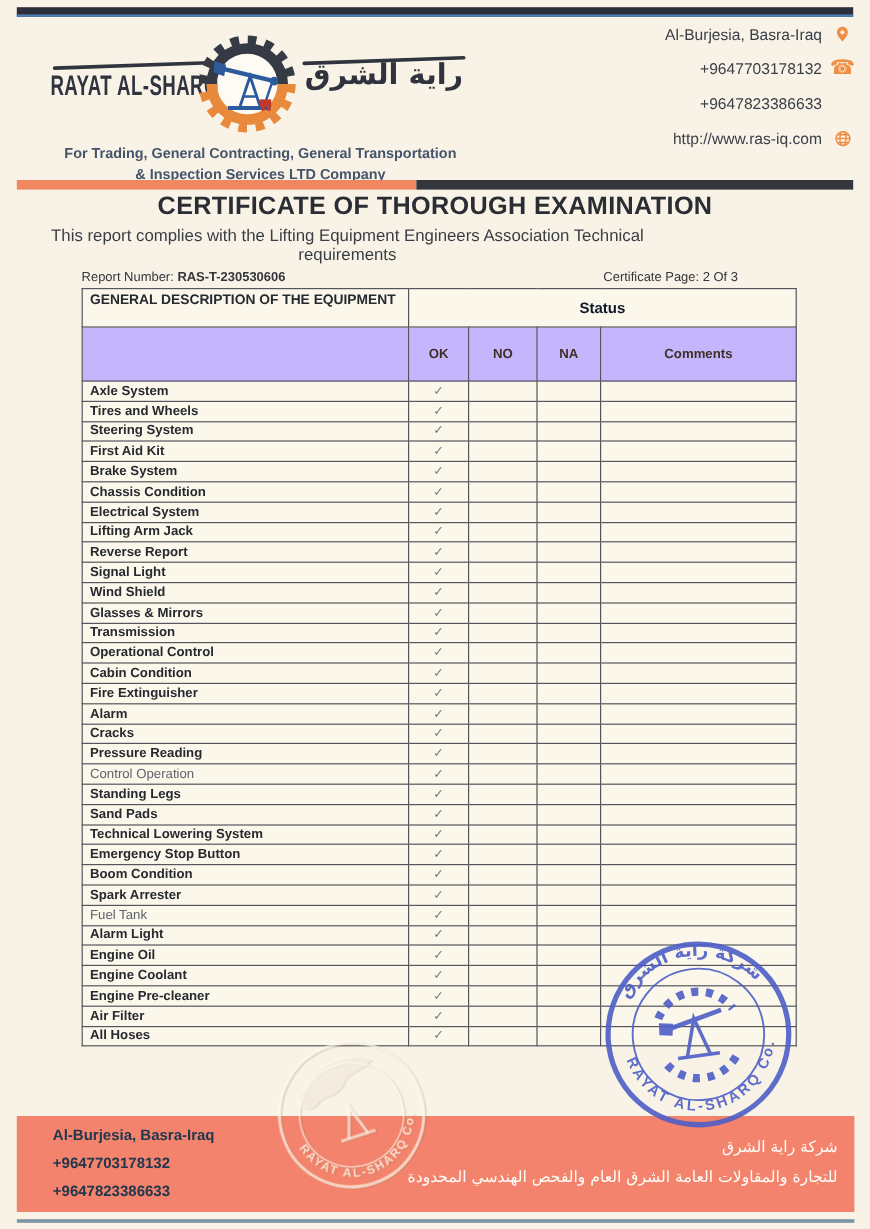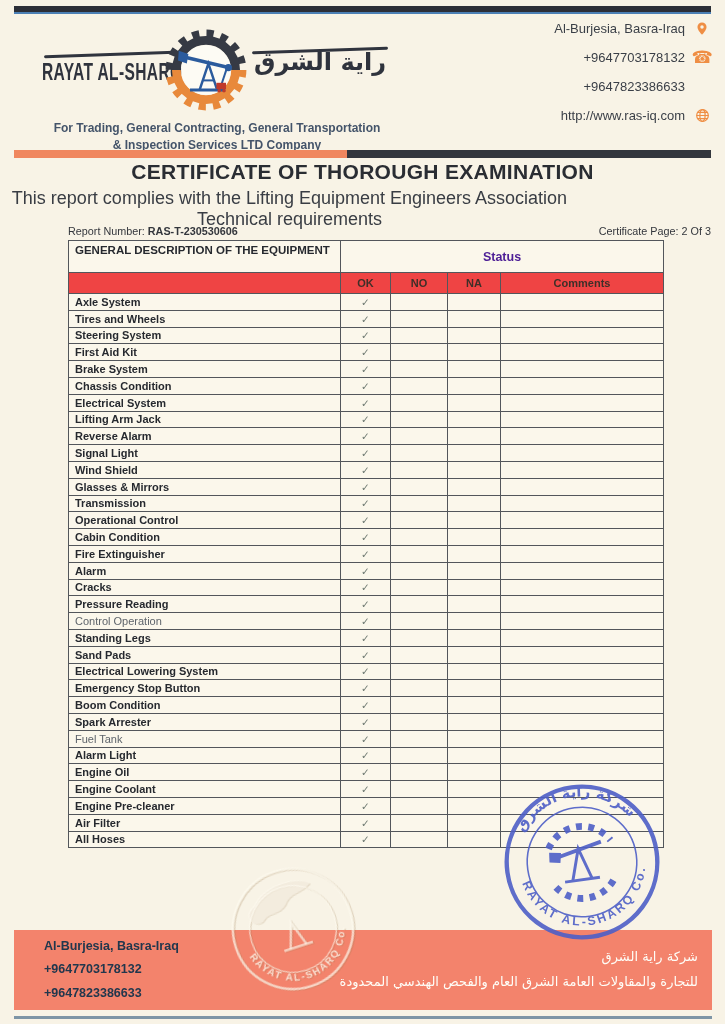--- a/index.html
+++ b/index.html
@@ -27,32 +27,32 @@
   .contact-icon { width:18px; height:18px; display:flex; align-items:center; justify-content:center; }
   .phone-glyph { color:#EF8E44; font-size:17px; font-family:"DejaVu Sans", sans-serif; line-height:1; }
 
   
   .divider { position:absolute; left:14px; top:150px; width:697px; height:8px; display:flex; }
   .d-orange { width:333px; background:#F0875F; }
   .d-dark  { flex:1; background:#33363D; }
 
   
   .title { position:absolute; left:0; top:160px; width:725px; text-align:center; font-size:21px; font-weight:bold; color:#2A2D33; letter-spacing:0.3px; }
-  .subtitle { position:absolute; left:0; top:188px; width:579px; text-align:center; font-size:18px; color:#393D44; }
-
-  
-  .report-row { position:absolute; left:68px; top:225px; width:643px; display:flex; justify-content:space-between; font-size:10.8px; color:#33363C; }
+  .subtitle { position:absolute; left:0; top:188px; width:579px; text-align:center; font-size:14px; color:#393D44; }
+
+  
+  .report-row { position:absolute; left:68px; top:225px; width:547px; display:flex; justify-content:space-between; font-size:10.8px; color:#33363C; }
   .report-row b { font-weight:bold; }
 
   
   .equip-table { position:absolute; left:68px; top:240px; width:595px; border-collapse:collapse; table-layout:fixed; background:#FBF7EB; }
   .equip-table th, .equip-table td { border:1px solid #53565B; }
   .desc-h { font-size:11.5px; font-weight:bold; text-align:left; padding:3px 4px 16px 6px; color:#26292F; height:22px; }
-  .status-h { font-size:12.5px; font-weight:bold; text-align:center; color:#4c1d95; }
-  .sub-th { background:#ef4444; font-size:11px; font-weight:bold; color:#3F2F28; height:17px; text-align:center; padding:4px; }
+  .status-h { font-size:12.5px; font-weight:bold; text-align:center; color:#0f172a; }
+  .sub-th { background:#c4b5fd; font-size:11px; font-weight:bold; color:#3F2F28; height:17px; text-align:center; padding:16px; }
   .equip-table td { height:16.8px; padding:0; font-size:11px; }
   td.desc { padding-left:6px; font-weight:bold; color:#26292F;margin-top:12px; }
   td.desc.muted { font-weight:normal; color:#5E646B; }
   td.check { text-align:center; color:#6F7A72; font-size:10.5px; font-family:"DejaVu Sans", sans-serif; }
   td.comments { padding-left:4px; }
 
   
   .stamp { position:absolute; left:494px; top:774px; width:176px; height:176px; transform:rotate(-8deg); opacity:0.9; z-index:6; }
   .emboss { position:absolute; left:218px; top:854px; width:150px; height:150px; transform:rotate(-18deg); z-index:6; opacity:0.9; filter:drop-shadow(1px 1px 0.5px rgba(150,115,70,0.38)); }
 
@@ -238,21 +238,21 @@
           <td class="comments"></td>
         </tr>
         <tr>
           <td class="desc">Lifting Arm Jack</td>
           <td class="check">✓</td>
           <td class="check"></td>
           <td class="check"></td>
           <td class="comments"></td>
         </tr>
         <tr>
-          <td class="desc">Reverse Alarm</td>
+          <td class="desc">Reverse Report</td>
           <td class="check">✓</td>
           <td class="check"></td>
           <td class="check"></td>
           <td class="comments"></td>
         </tr>
         <tr>
           <td class="desc">Signal Light</td>
           <td class="check">✓</td>
           <td class="check"></td>
           <td class="check"></td>
@@ -336,21 +336,21 @@
           <td class="comments"></td>
         </tr>
         <tr>
           <td class="desc">Sand Pads</td>
           <td class="check">✓</td>
           <td class="check"></td>
           <td class="check"></td>
           <td class="comments"></td>
         </tr>
         <tr>
-          <td class="desc">Electrical Lowering System</td>
+          <td class="desc">Technical Lowering System</td>
           <td class="check">✓</td>
           <td class="check"></td>
           <td class="check"></td>
           <td class="comments"></td>
         </tr>
         <tr>
           <td class="desc">Emergency Stop Button</td>
           <td class="check">✓</td>
           <td class="check"></td>
           <td class="check"></td>

